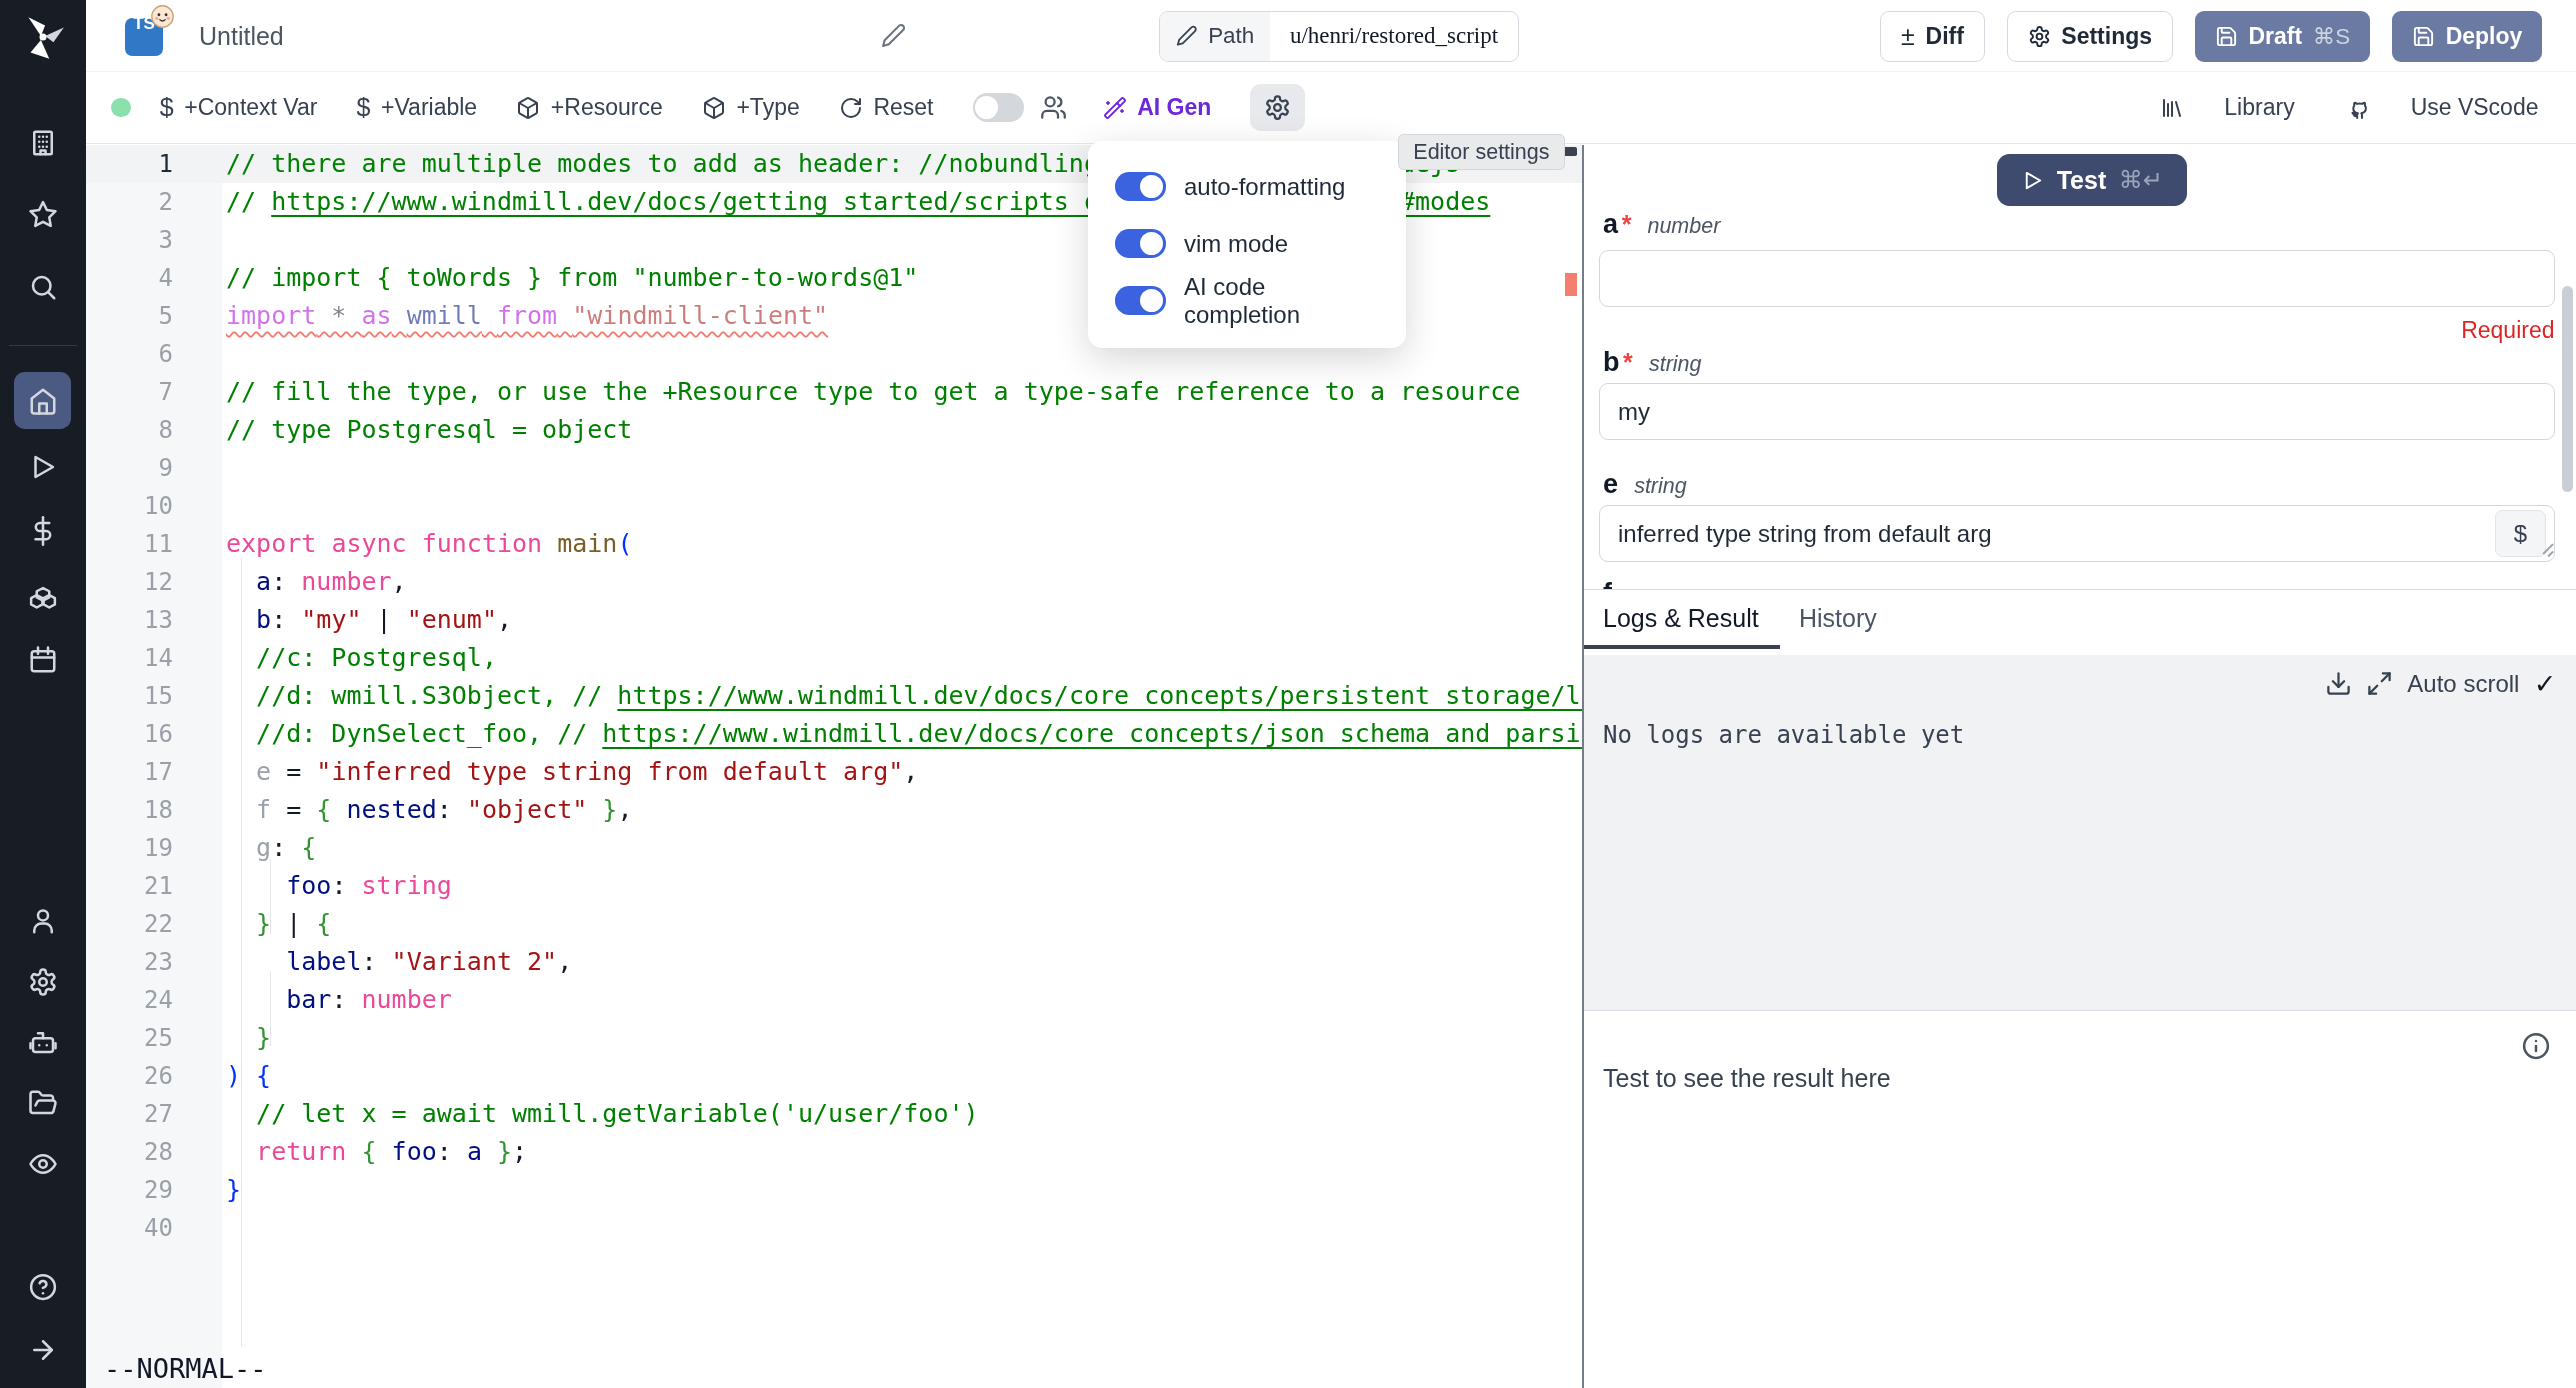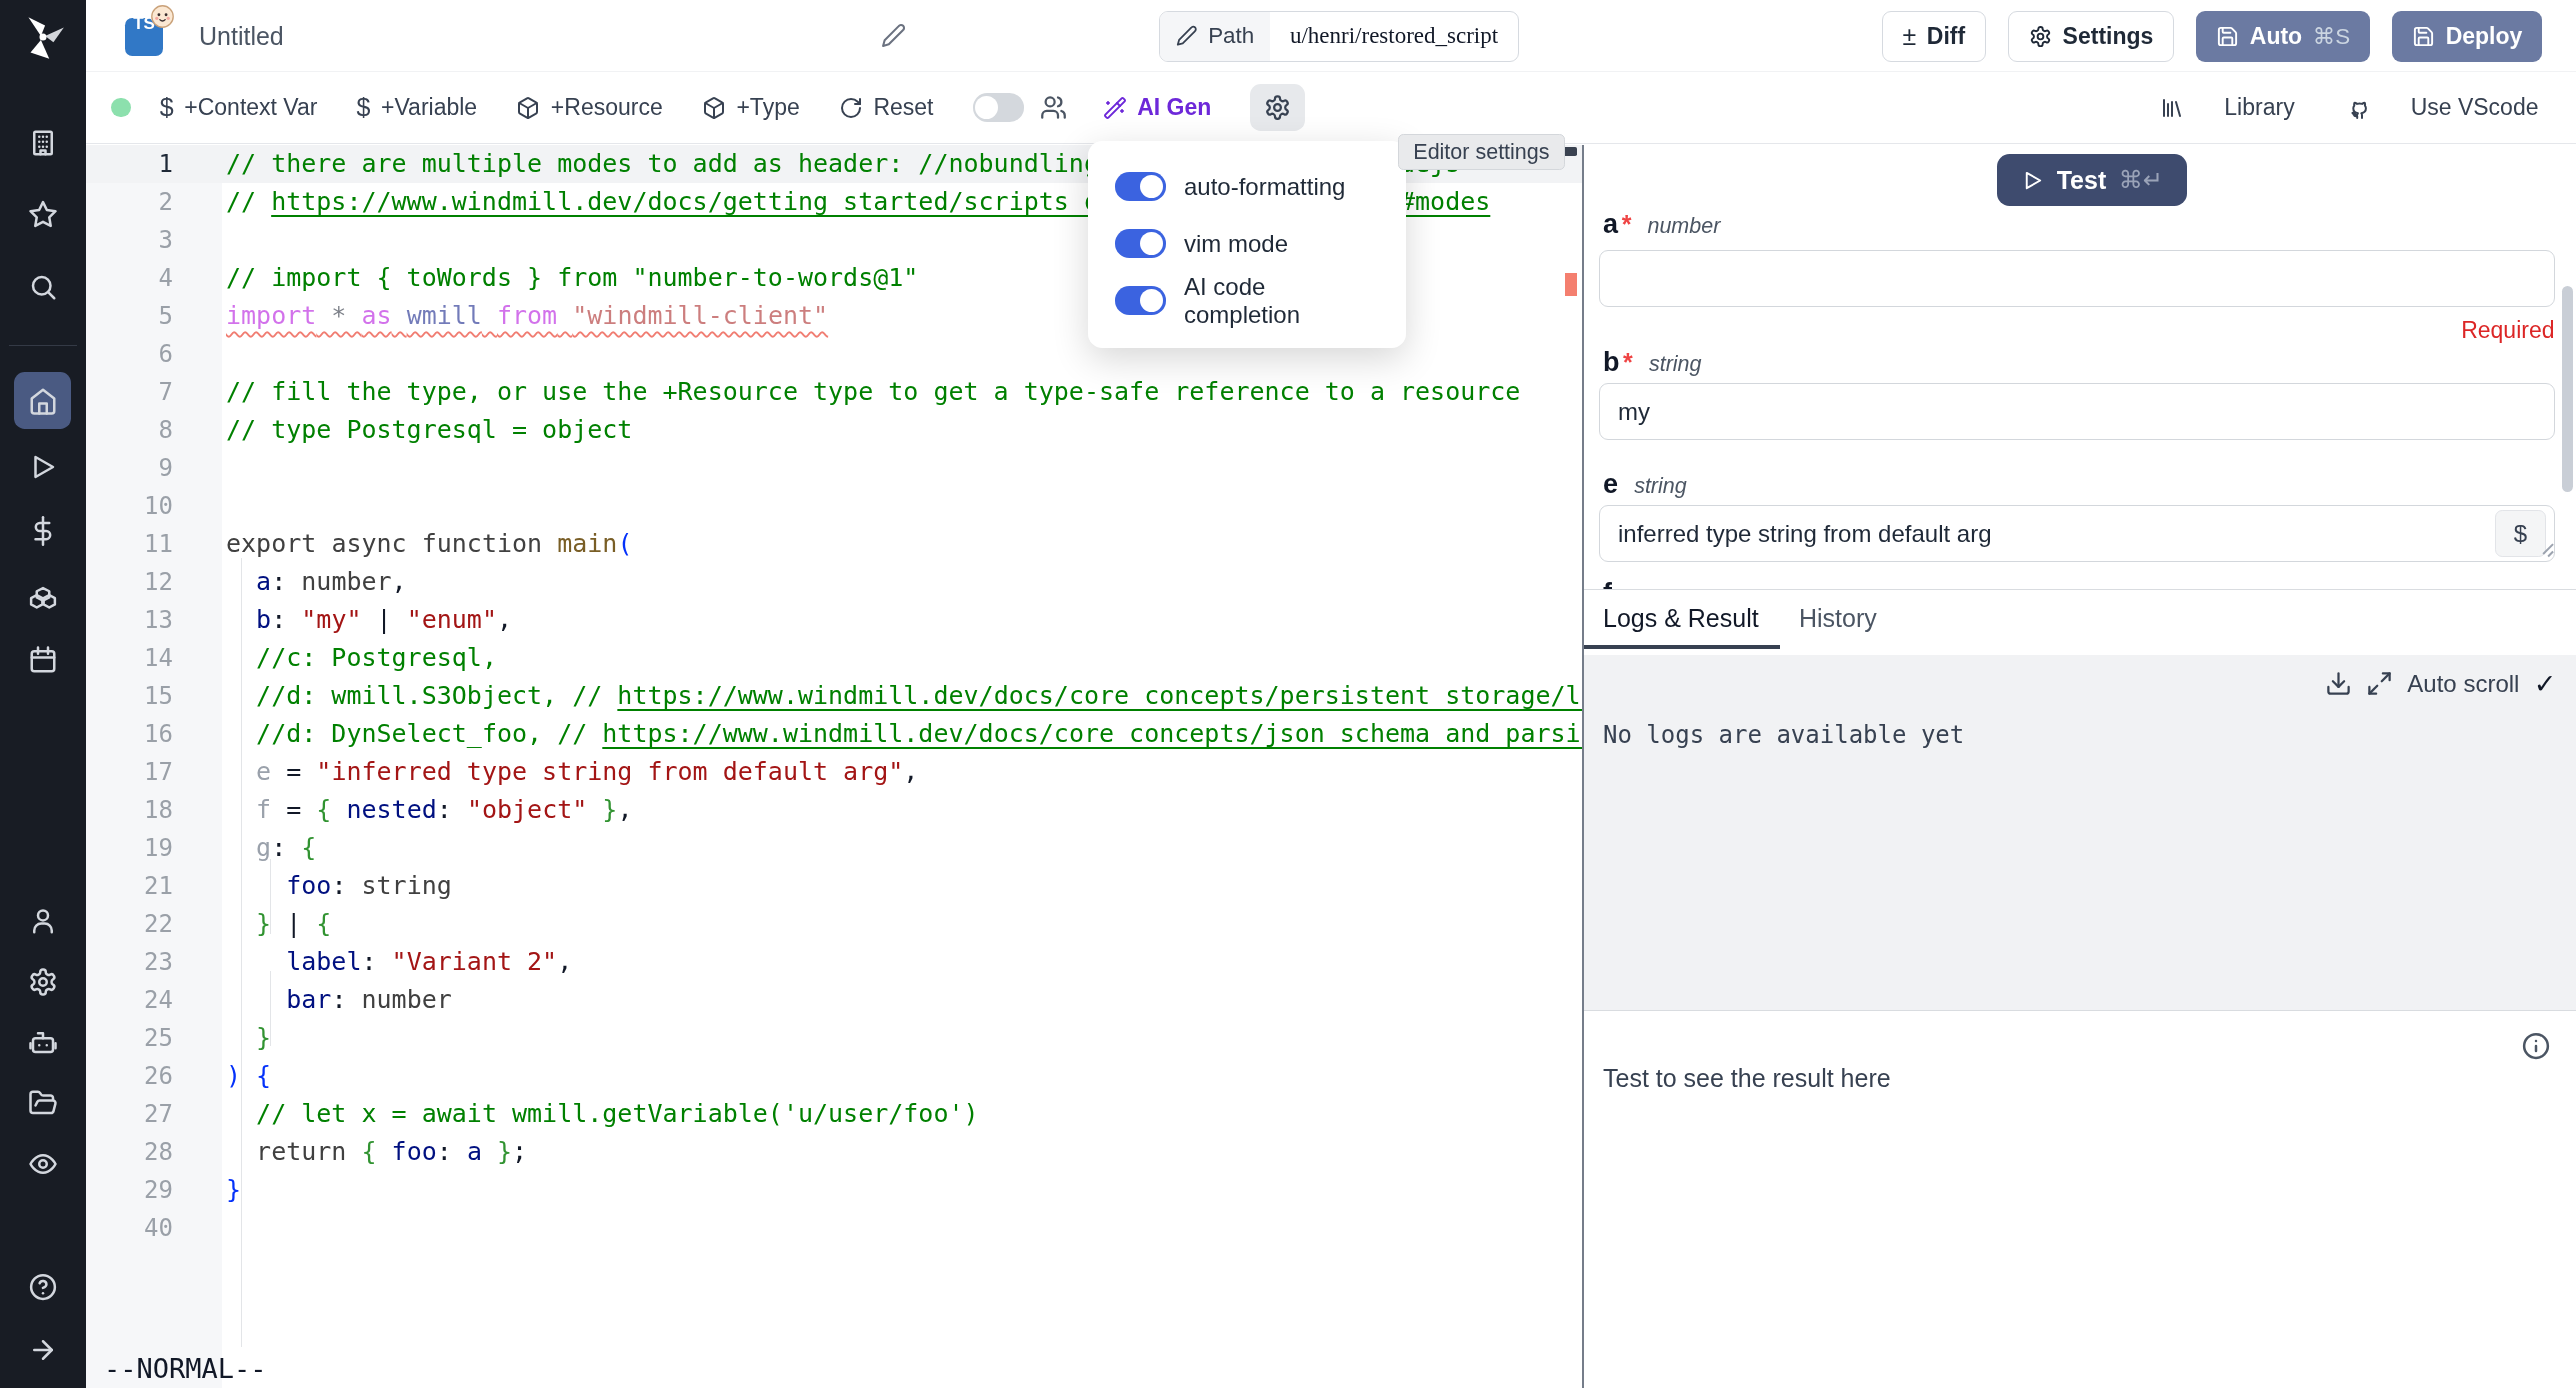--- a/index.html
+++ b/index.html
@@ -58,21 +58,21 @@
   
   .editor { position:absolute; left:0; top:0; width:1496px; height:100%; background:#fff; overflow:hidden; }
   .gutter-bg { position:absolute; left:0; top:0; width:136px; height:100%; background:#f6f7f9; }
   .code-row { position:relative; display:flex; height:38px; line-height:38px; font-family:"DejaVu Sans Mono", monospace; font-size:25px; white-space:pre; }
   .code-row.active { background:#f2f3f5; }
   .code-row .ln { flex:0 0 87px; text-align:right; color:#9aa0a8; font-size:24px; }
   .code-row.active .ln { color:#1f2937; }
   .code-row .lc { padding-left:53px; }
   .tk-cm  { color:#008000; }
   .tk-cml { color:#008000; text-decoration:underline; text-decoration-thickness:1.8px; text-underline-offset:5.4px; }
-  .tk-k   { color:#404040; }
+  .tk-k   { color:#ec4899; }
   .tk-kc  { color:#af00db; }
   .tk-s   { color:#a31515; }
   .tk-id  { color:#001080; }
   .tk-idf { color:#9aa1ab; }
   .tk-fn  { color:#795e26; }
   .tk-b1  { color:#0431fa; }
   .tk-b2  { color:#319331; }
   .tk-pl  { color:#111827; }
   .fade { opacity:.55; }
   .squig { text-decoration-line:underline; text-decoration-style:wavy; text-decoration-color:#e51400; text-decoration-thickness:1.8px; text-underline-offset:7.2px; }
@@ -272,21 +272,21 @@
             <path d="M12.22 2h-.44a2 2 0 0 0-2 2v.18a2 2 0 0 1-1 1.73l-.43.25a2 2 0 0 1-2 0l-.15-.08a2 2 0 0 0-2.73.73l-.22.38a2 2 0 0 0 .73 2.73l.15.1a2 2 0 0 1 1 1.72v.51a2 2 0 0 1-1 1.74l-.15.09a2 2 0 0 0-.73 2.73l.22.38a2 2 0 0 0 2.73.73l.15-.08a2 2 0 0 1 2 0l.43.25a2 2 0 0 1 1 1.73V20a2 2 0 0 0 2 2h.44a2 2 0 0 0 2-2v-.18a2 2 0 0 1 1-1.73l.43-.25a2 2 0 0 1 2 0l.15.08a2 2 0 0 0 2.73-.73l.22-.39a2 2 0 0 0-.73-2.73l-.15-.08a2 2 0 0 1-1-1.74v-.5a2 2 0 0 1 1-1.74l.15-.09a2 2 0 0 0 .73-2.73l-.22-.38a2 2 0 0 0-2.73-.73l-.15.08a2 2 0 0 1-2 0l-.43-.25a2 2 0 0 1-1-1.73V4a2 2 0 0 0-2-2z"></path>
           </svg>
         <span>Settings</span>
       </div>
       <div class="btn slate">
         <svg class="ic" viewBox="0 0 24 24">
             <path d="M15.2 3a2 2 0 0 1 1.4.6l3.8 3.8a2 2 0 0 1 .6 1.4V19a2 2 0 0 1-2 2H5a2 2 0 0 1-2-2V5a2 2 0 0 1 2-2z"></path>
             <path d="M17 21v-7a1 1 0 0 0-1-1H8a1 1 0 0 0-1 1v7"></path>
             <path d="M7 3v4a1 1 0 0 0 1 1h7"></path>
           </svg>
-        <span>Auto</span>
+        <span>Draft</span>
         <span class="kbd">⌘S</span>
       </div>
       <div class="btn slate">
         <svg class="ic" viewBox="0 0 24 24">
             <path d="M15.2 3a2 2 0 0 1 1.4.6l3.8 3.8a2 2 0 0 1 .6 1.4V19a2 2 0 0 1-2 2H5a2 2 0 0 1-2-2V5a2 2 0 0 1 2-2z"></path>
             <path d="M17 21v-7a1 1 0 0 0-1-1H8a1 1 0 0 0-1 1v7"></path>
             <path d="M7 3v4a1 1 0 0 0 1 1h7"></path>
           </svg>
         <span>Deploy</span>
       </div>

